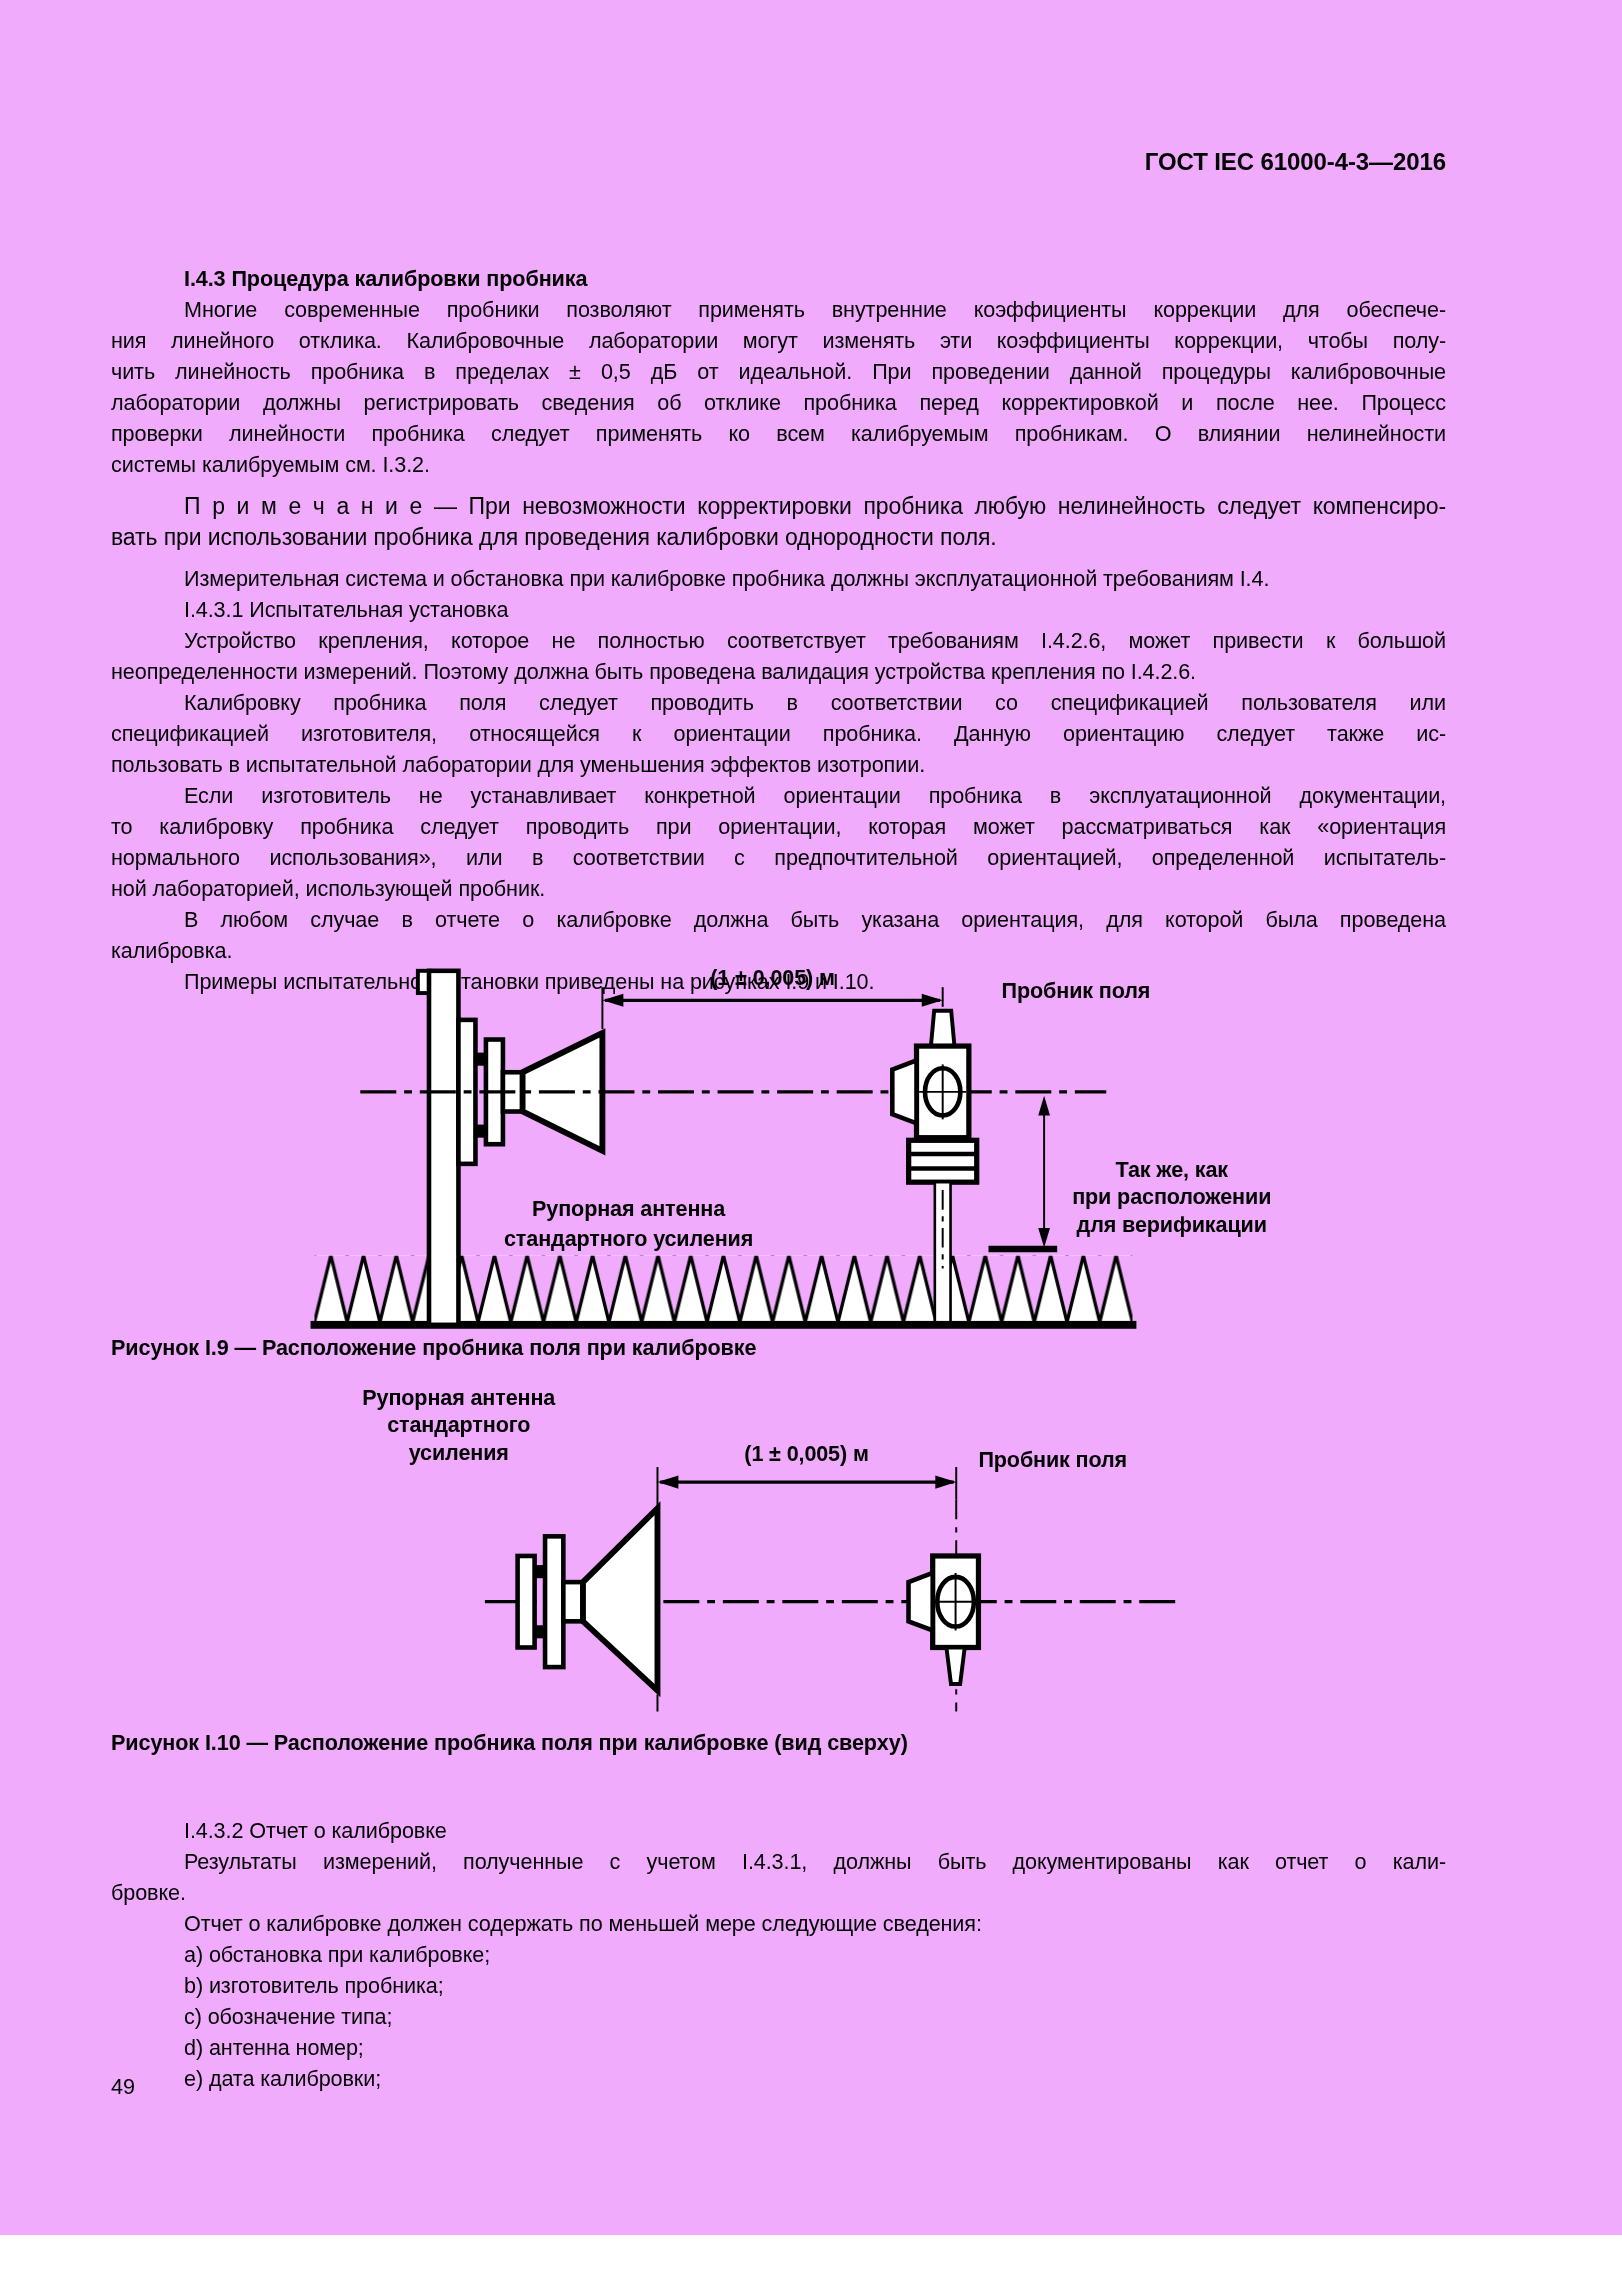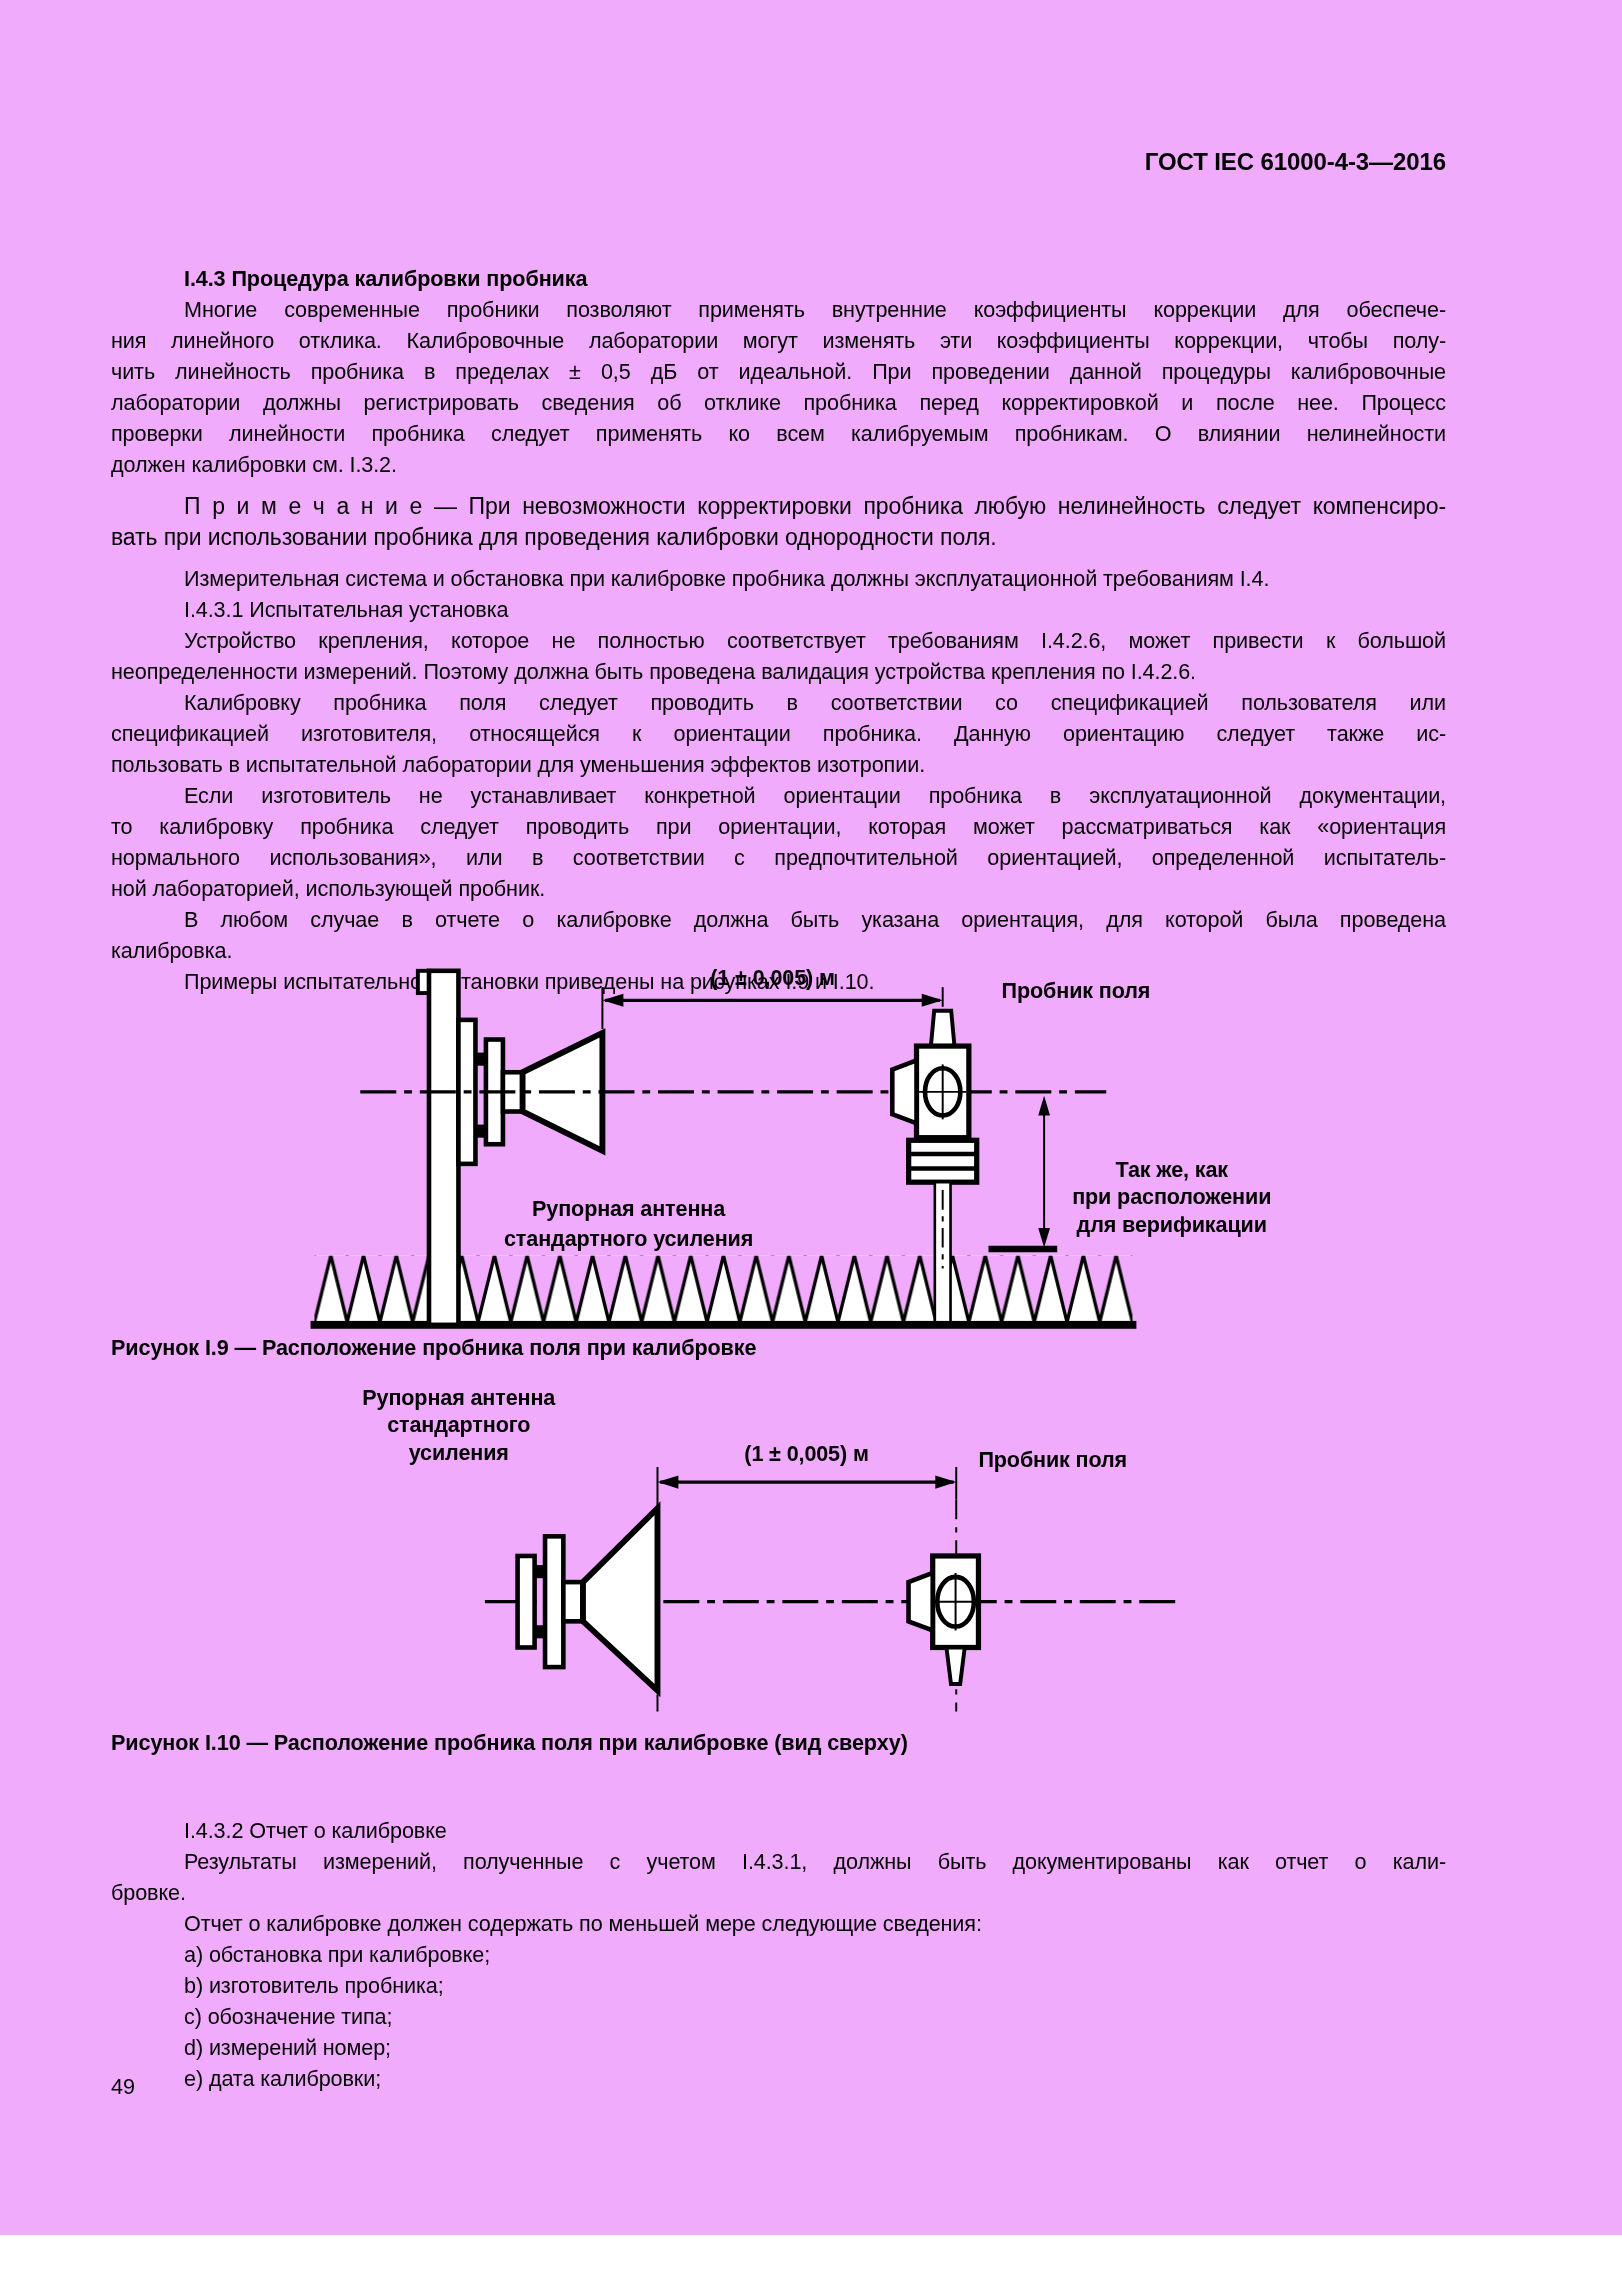--- a/index.html
+++ b/index.html
@@ -50,21 +50,21 @@
   <div class="header">ГОСТ IEC 61000-4-3—2016</div>
 
   <div class="body-block" id="body1">
       <div class="bline ind bold">I.4.3 Процедура калибровки пробника</div>
       <div>
         <div class="bline ind just">Многие современные пробники позволяют применять внутренние коэффициенты коррекции для обеспече-</div>
         <div class="bline just">ния линейного отклика. Калибровочные лаборатории могут изменять эти коэффициенты коррекции, чтобы полу-</div>
         <div class="bline just">чить линейность пробника в пределах ± 0,5 дБ от идеальной. При проведении данной процедуры калибровочные</div>
         <div class="bline just">лаборатории должны регистрировать сведения об отклике пробника перед корректировкой и после нее. Процесс</div>
         <div class="bline just">проверки линейности пробника следует применять ко всем калибруемым пробникам. О влиянии нелинейности</div>
-        <div class="bline ">должен калибровки см. I.3.2.</div>
+        <div class="bline ">системы калибруемым см. I.3.2.</div>
       </div>
       <div class="note-block">
         <div class="bline ind just">П р и м е ч а н и е — При невозможности корректировки пробника любую нелинейность следует компенсиро-</div>
         <div class="bline ">вать при использовании пробника для проведения калибровки однородности поля.</div>
       </div>
       <div>
         <div class="bline ind ">Измерительная система и обстановка при калибровке пробника должны эксплуатационной требованиям I.4.</div>
       </div>
       <div class="bline ind">I.4.3.1 Испытательная установка</div>
       <div>
@@ -204,20 +204,20 @@
       <div>
         <div class="bline ind just">Результаты измерений, полученные с учетом I.4.3.1, должны быть документированы как отчет о кали-</div>
         <div class="bline ">бровке.</div>
       </div>
       <div>
         <div class="bline ind ">Отчет о калибровке должен содержать по меньшей мере следующие сведения:</div>
       </div>
       <div class="bline ind">a) обстановка при калибровке;</div>
       <div class="bline ind">b) изготовитель пробника;</div>
       <div class="bline ind">c) обозначение типа;</div>
-      <div class="bline ind">d) измерений номер;</div>
+      <div class="bline ind">d) антенна номер;</div>
       <div class="bline ind">e) дата калибровки;</div>
     </div>
 
   <div class="pagenum">49</div>
 
 </div>
 
 
 </body></html>

